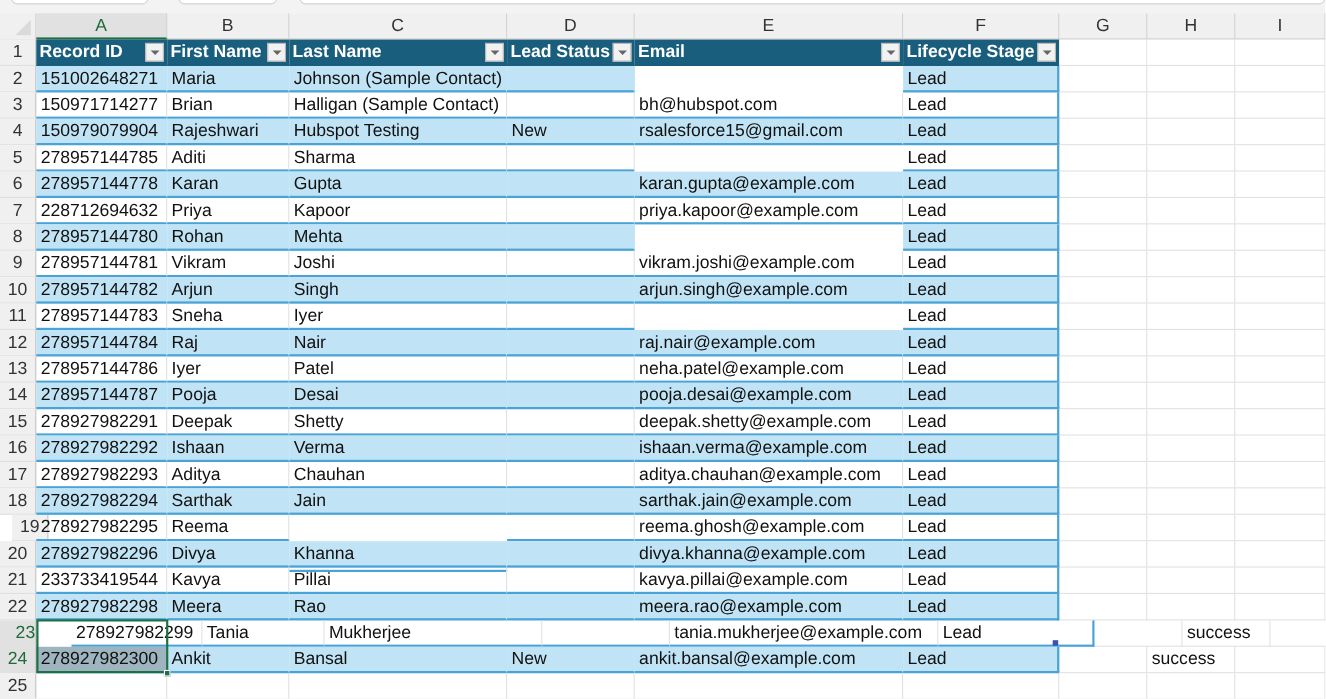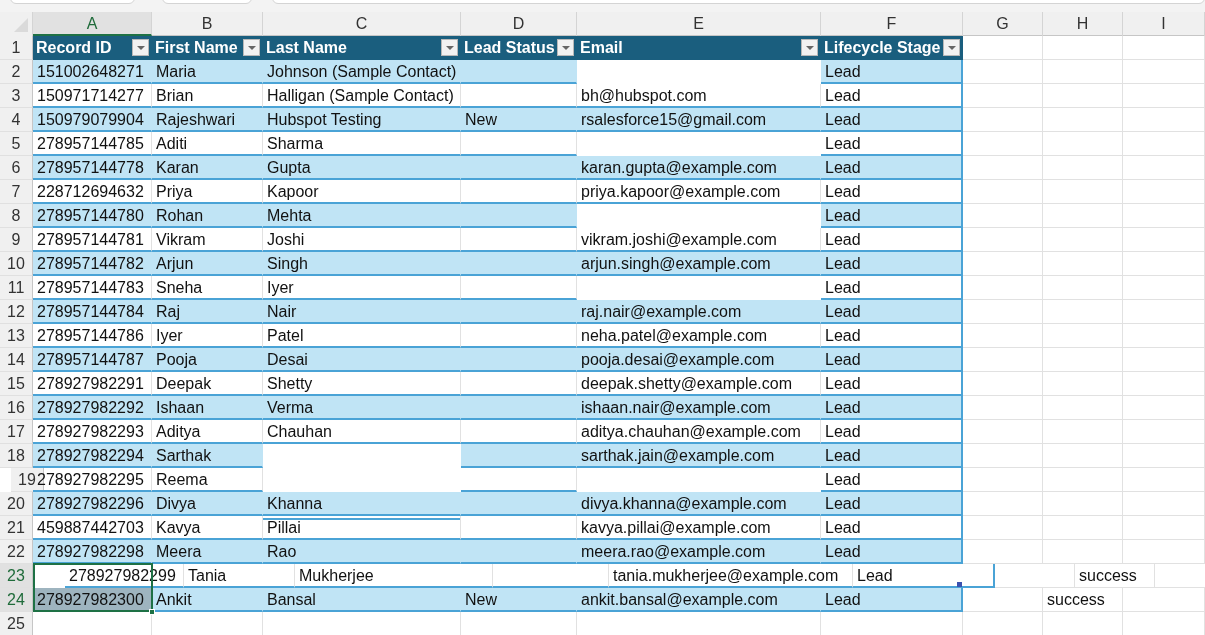--- a/index.html
+++ b/index.html
@@ -82,21 +82,21 @@
     <div class="row-header" style="top: 312px;">13</div>
     <div class="row-header" style="top: 336px;">14</div>
     <div class="row-header" style="top: 360px;">15</div>
     <div class="row-header" style="top: 384px;">16</div>
     <div class="row-header" style="top: 408px;">17</div>
     <div class="row-header" style="top: 432px;">18</div>
     <div class="row-header" style="top: 456px; margin-left: 11px;">19</div>
     <div class="row-header" style="top: 480px;">20</div>
     <div class="row-header" style="top: 504px;">21</div>
     <div class="row-header" style="top: 528px;">22</div>
-    <div class="row-header active" style="top: 552px;">23</div>
+    <div class="row-header active" style="top: 552px; text-align: right;">23</div>
     <div class="row-header active" style="top: 576px;">24</div>
     <div class="row-header" style="top: 600px;">25</div>
     <div class="grid-row tbl-header" style="top: 24px;">
       <div class="cell" style="left: 0px; width: 119px;"><span>Record ID</span><div class="filter-btn"></div></div>
       <div class="cell" style="left: 119px; width: 111px;"><span>First Name</span><div class="filter-btn"></div></div>
       <div class="cell" style="left: 230px; width: 198px;"><span>Last Name</span><div class="filter-btn"></div></div>
       <div class="cell" style="left: 428px; width: 116px;"><span>Lead Status</span><div class="filter-btn"></div></div>
       <div class="cell" style="left: 788px; width: 142px;"><span>Lifecycle Stage</span><div class="filter-btn"></div></div>
       <div class="cell" style="left: 544px; width: 244px;"><span>Email</span><div class="filter-btn"></div></div>
       <div class="cell" style="background: rgb(255, 255, 255); border-right: 1px solid rgb(225, 225, 225); border-bottom: 1px solid rgb(225, 225, 225); left: 930px; width: 80px;"></div>
@@ -251,70 +251,72 @@
       <div class="cell tc last" style="left: 788px; width: 142px;">Lead</div>
       <div class="cell" style="left: 930px; width: 80px;"></div>
       <div class="cell" style="left: 1010px; width: 80px;"></div>
       <div class="cell" style="left: 1090px; width: 82px;"></div>
     </div>
     <div class="grid-row tbl-row band" style="top: 384px;">
       <div class="cell tc" style="left: 0px; width: 119px;">278927982292</div>
       <div class="cell tc" style="left: 119px; width: 111px;">Ishaan</div>
       <div class="cell tc" style="left: 230px; width: 198px;">Verma</div>
       <div class="cell tc" style="left: 428px; width: 116px;"></div>
-      <div class="cell tc" style="left: 544px; width: 244px;">ishaan.nair@example.com</div>
+      <div class="cell tc" style="left: 544px; width: 244px;">ishaan.verma@example.com</div>
       <div class="cell tc last" style="left: 788px; width: 142px;">Lead</div>
       <div class="cell" style="left: 930px; width: 80px;"></div>
       <div class="cell" style="left: 1010px; width: 80px;"></div>
       <div class="cell" style="left: 1090px; width: 82px;"></div>
     </div>
     <div class="grid-row tbl-row" style="top: 408px;">
       <div class="cell tc" style="left: 0px; width: 119px;">278927982293</div>
       <div class="cell tc" style="left: 119px; width: 111px;">Aditya</div>
       <div class="cell tc" style="left: 230px; width: 198px;">Chauhan</div>
       <div class="cell tc" style="left: 428px; width: 116px;"></div>
       <div class="cell tc" style="left: 544px; width: 244px;">aditya.chauhan@example.com</div>
       <div class="cell tc last" style="left: 788px; width: 142px;">Lead</div>
       <div class="cell" style="left: 930px; width: 80px;"></div>
       <div class="cell" style="left: 1010px; width: 80px;"></div>
       <div class="cell" style="left: 1090px; width: 82px;"></div>
     </div>
     <div class="grid-row tbl-row band" style="top: 432px;">
       <div class="cell tc" style="left: 0px; width: 119px;">278927982294</div>
       <div class="cell tc" style="left: 119px; width: 111px;">Sarthak</div>
+      <div class="cell tc" style="left: 230px; width: 198px;">Jain</div>
       <div class="cell tc" style="left: 428px; width: 116px;"></div>
       <div class="cell tc" style="left: 544px; width: 244px;">sarthak.jain@example.com</div>
       <div class="cell tc last" style="left: 788px; width: 142px;">Lead</div>
       <div class="cell" style="left: 930px; width: 80px;"></div>
       <div class="cell" style="left: 1010px; width: 80px;"></div>
       <div class="cell" style="left: 1090px; width: 82px;"></div>
     </div>
     <div class="grid-row tbl-row" style="top: 456px;">
       <div class="cell tc" style="left: 0px; width: 119px;">278927982295</div>
       <div class="cell tc" style="left: 119px; width: 111px;">Reema</div>
       <div class="cell tc" style="left: 230px; width: 198px; margin-top: 28px;">Ghosh</div>
       <div class="cell tc" style="left: 428px; width: 116px;"></div>
+      <div class="cell tc" style="left: 544px; width: 244px;">reema.ghosh@example.com</div>
       <div class="cell tc last" style="left: 788px; width: 142px;">Lead</div>
       <div class="cell" style="left: 930px; width: 80px;"></div>
       <div class="cell" style="left: 1010px; width: 80px;"></div>
       <div class="cell" style="left: 1090px; width: 82px;"></div>
     </div>
     <div class="grid-row tbl-row band" style="top: 480px;">
       <div class="cell tc" style="left: 0px; width: 119px;">278927982296</div>
       <div class="cell tc" style="left: 119px; width: 111px;">Divya</div>
       <div class="cell tc" style="left: 230px; width: 198px;">Khanna</div>
       <div class="cell tc" style="left: 428px; width: 116px;"></div>
       <div class="cell tc" style="left: 544px; width: 244px;">divya.khanna@example.com</div>
       <div class="cell tc last" style="left: 788px; width: 142px;">Lead</div>
       <div class="cell" style="left: 930px; width: 80px;"></div>
       <div class="cell" style="left: 1010px; width: 80px;"></div>
       <div class="cell" style="left: 1090px; width: 82px;"></div>
     </div>
     <div class="grid-row tbl-row" style="top: 504px;">
-      <div class="cell tc" style="left: 0px; width: 119px;">459887442703</div>
+      <div class="cell tc" style="left: 0px; width: 119px;">233733419544</div>
       <div class="cell tc" style="left: 119px; width: 111px;">Kavya</div>
       <div class="cell tc" style="left: 230px; width: 198px;">Pillai</div>
       <div class="cell tc" style="left: 428px; width: 116px;"></div>
       <div class="cell tc" style="left: 544px; width: 244px;">kavya.pillai@example.com</div>
       <div class="cell tc last" style="left: 788px; width: 142px;">Lead</div>
       <div class="cell" style="left: 930px; width: 80px;"></div>
       <div class="cell" style="left: 1010px; width: 80px;"></div>
       <div class="cell" style="left: 1090px; width: 82px;"></div>
     </div>
     <div class="grid-row tbl-row band" style="top: 528px;">

